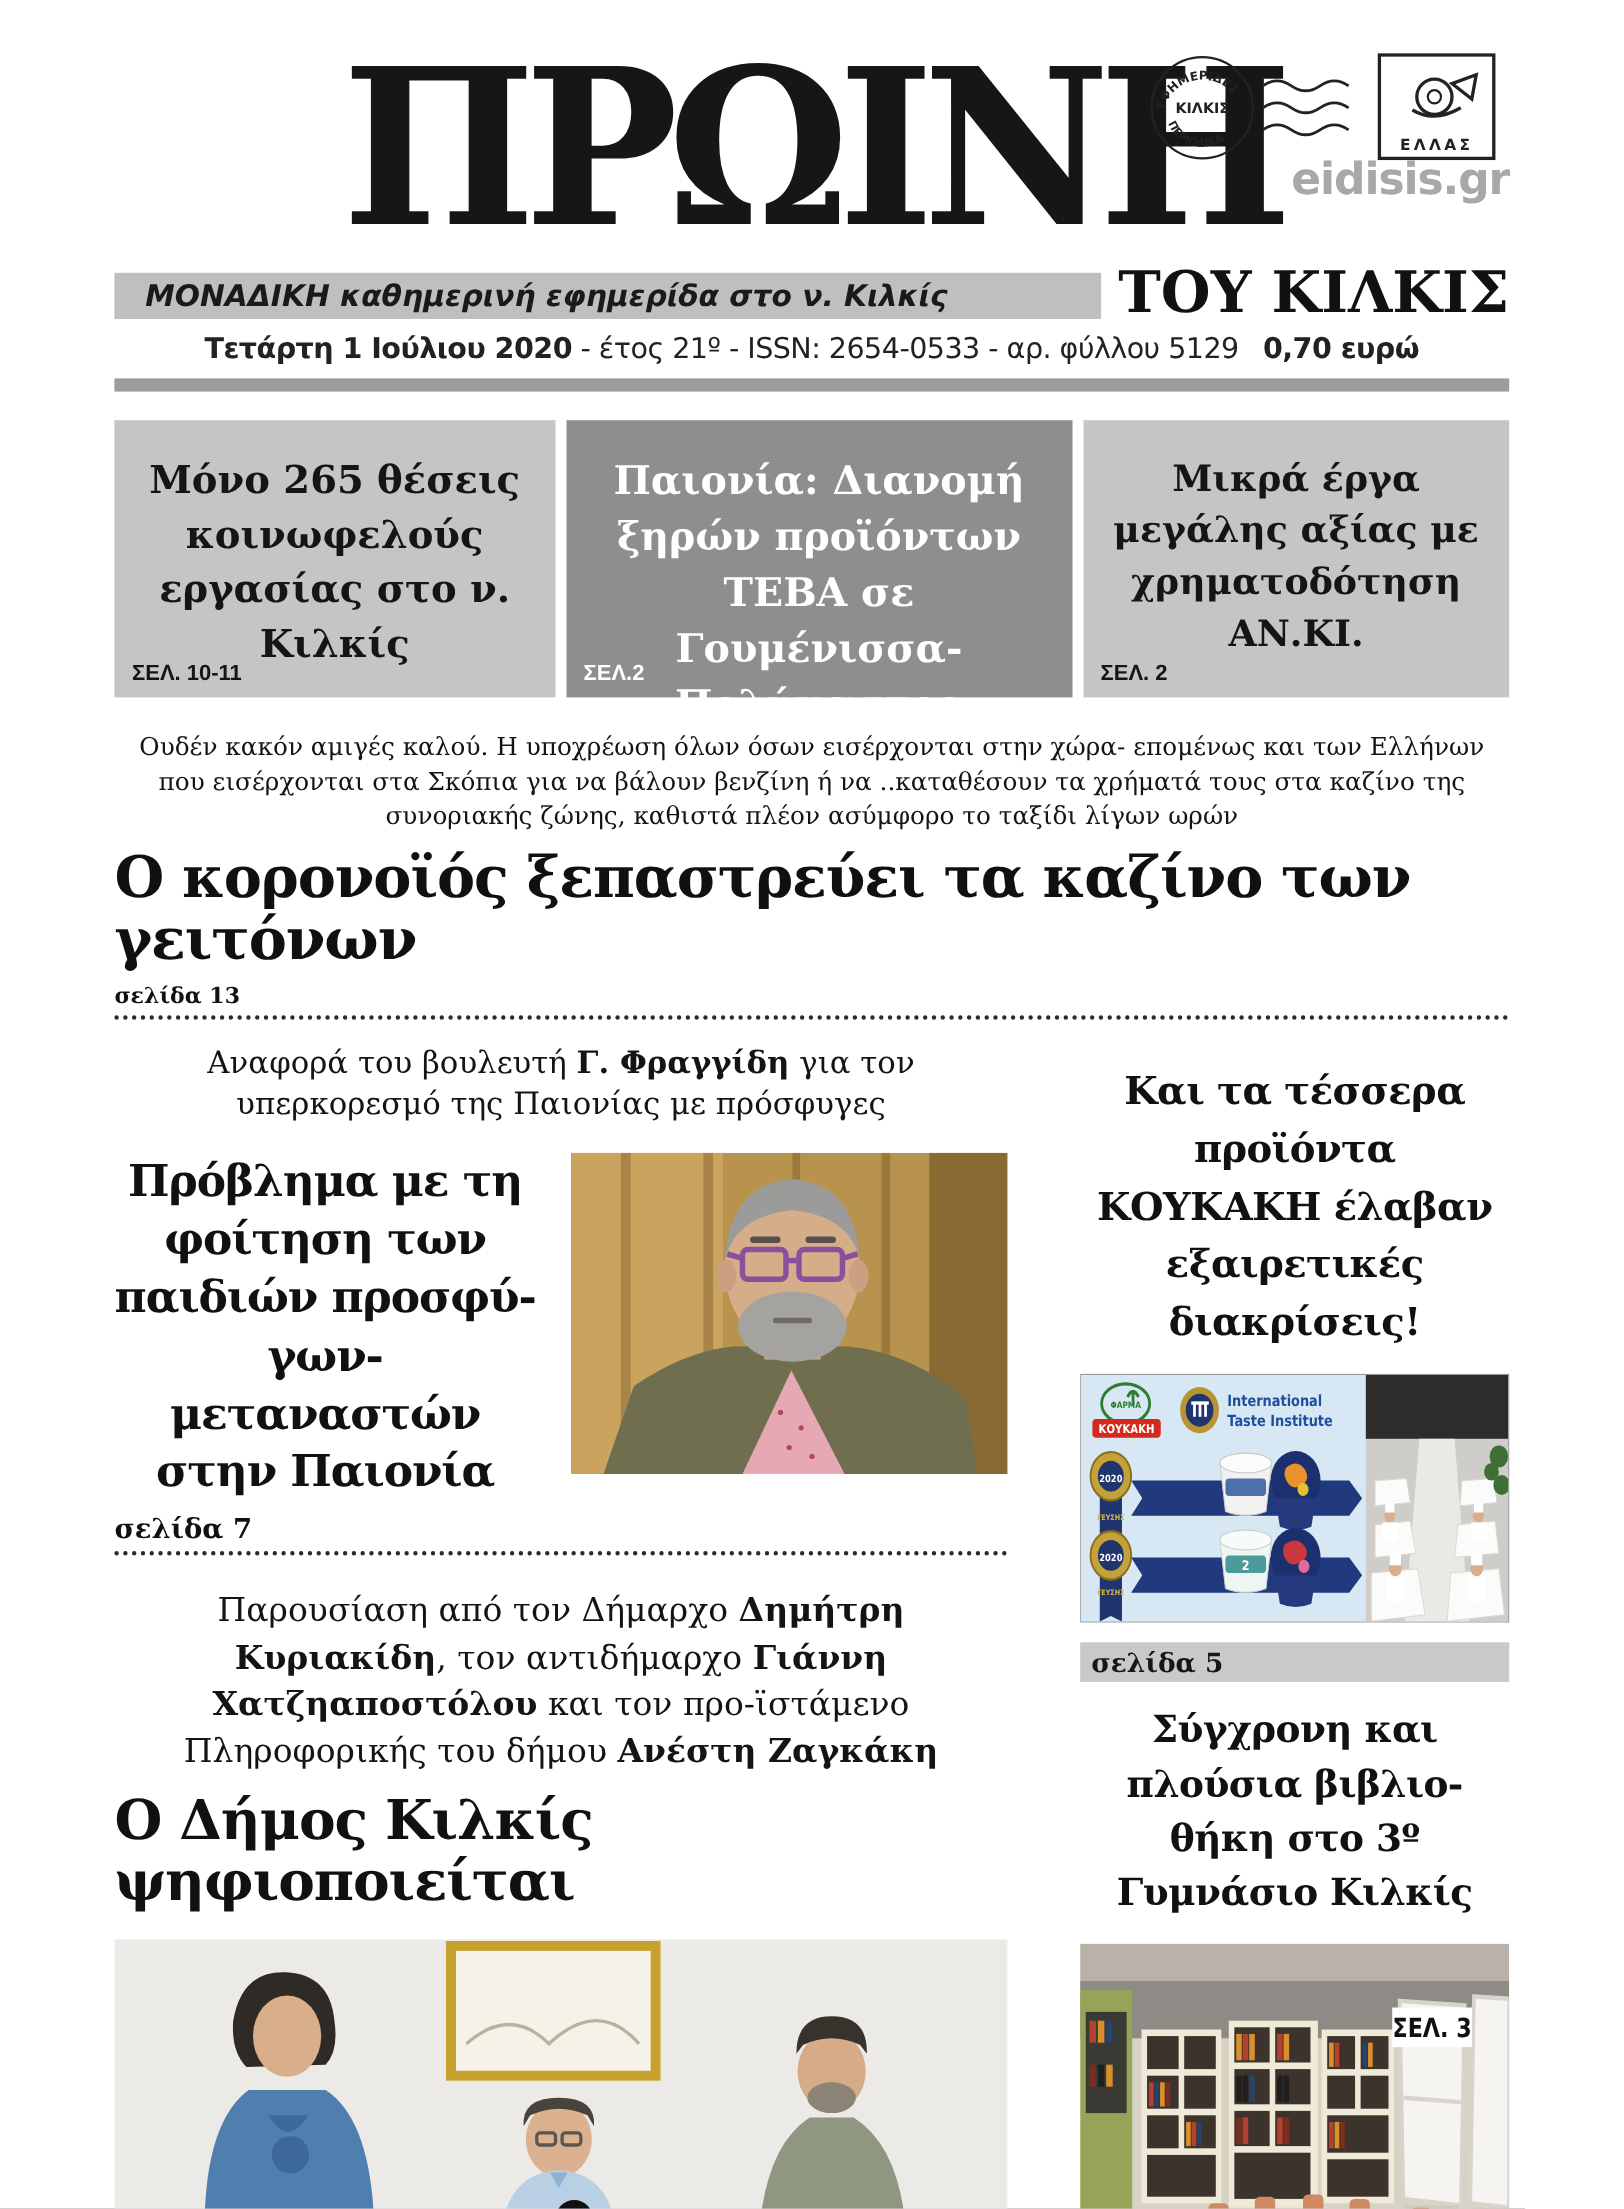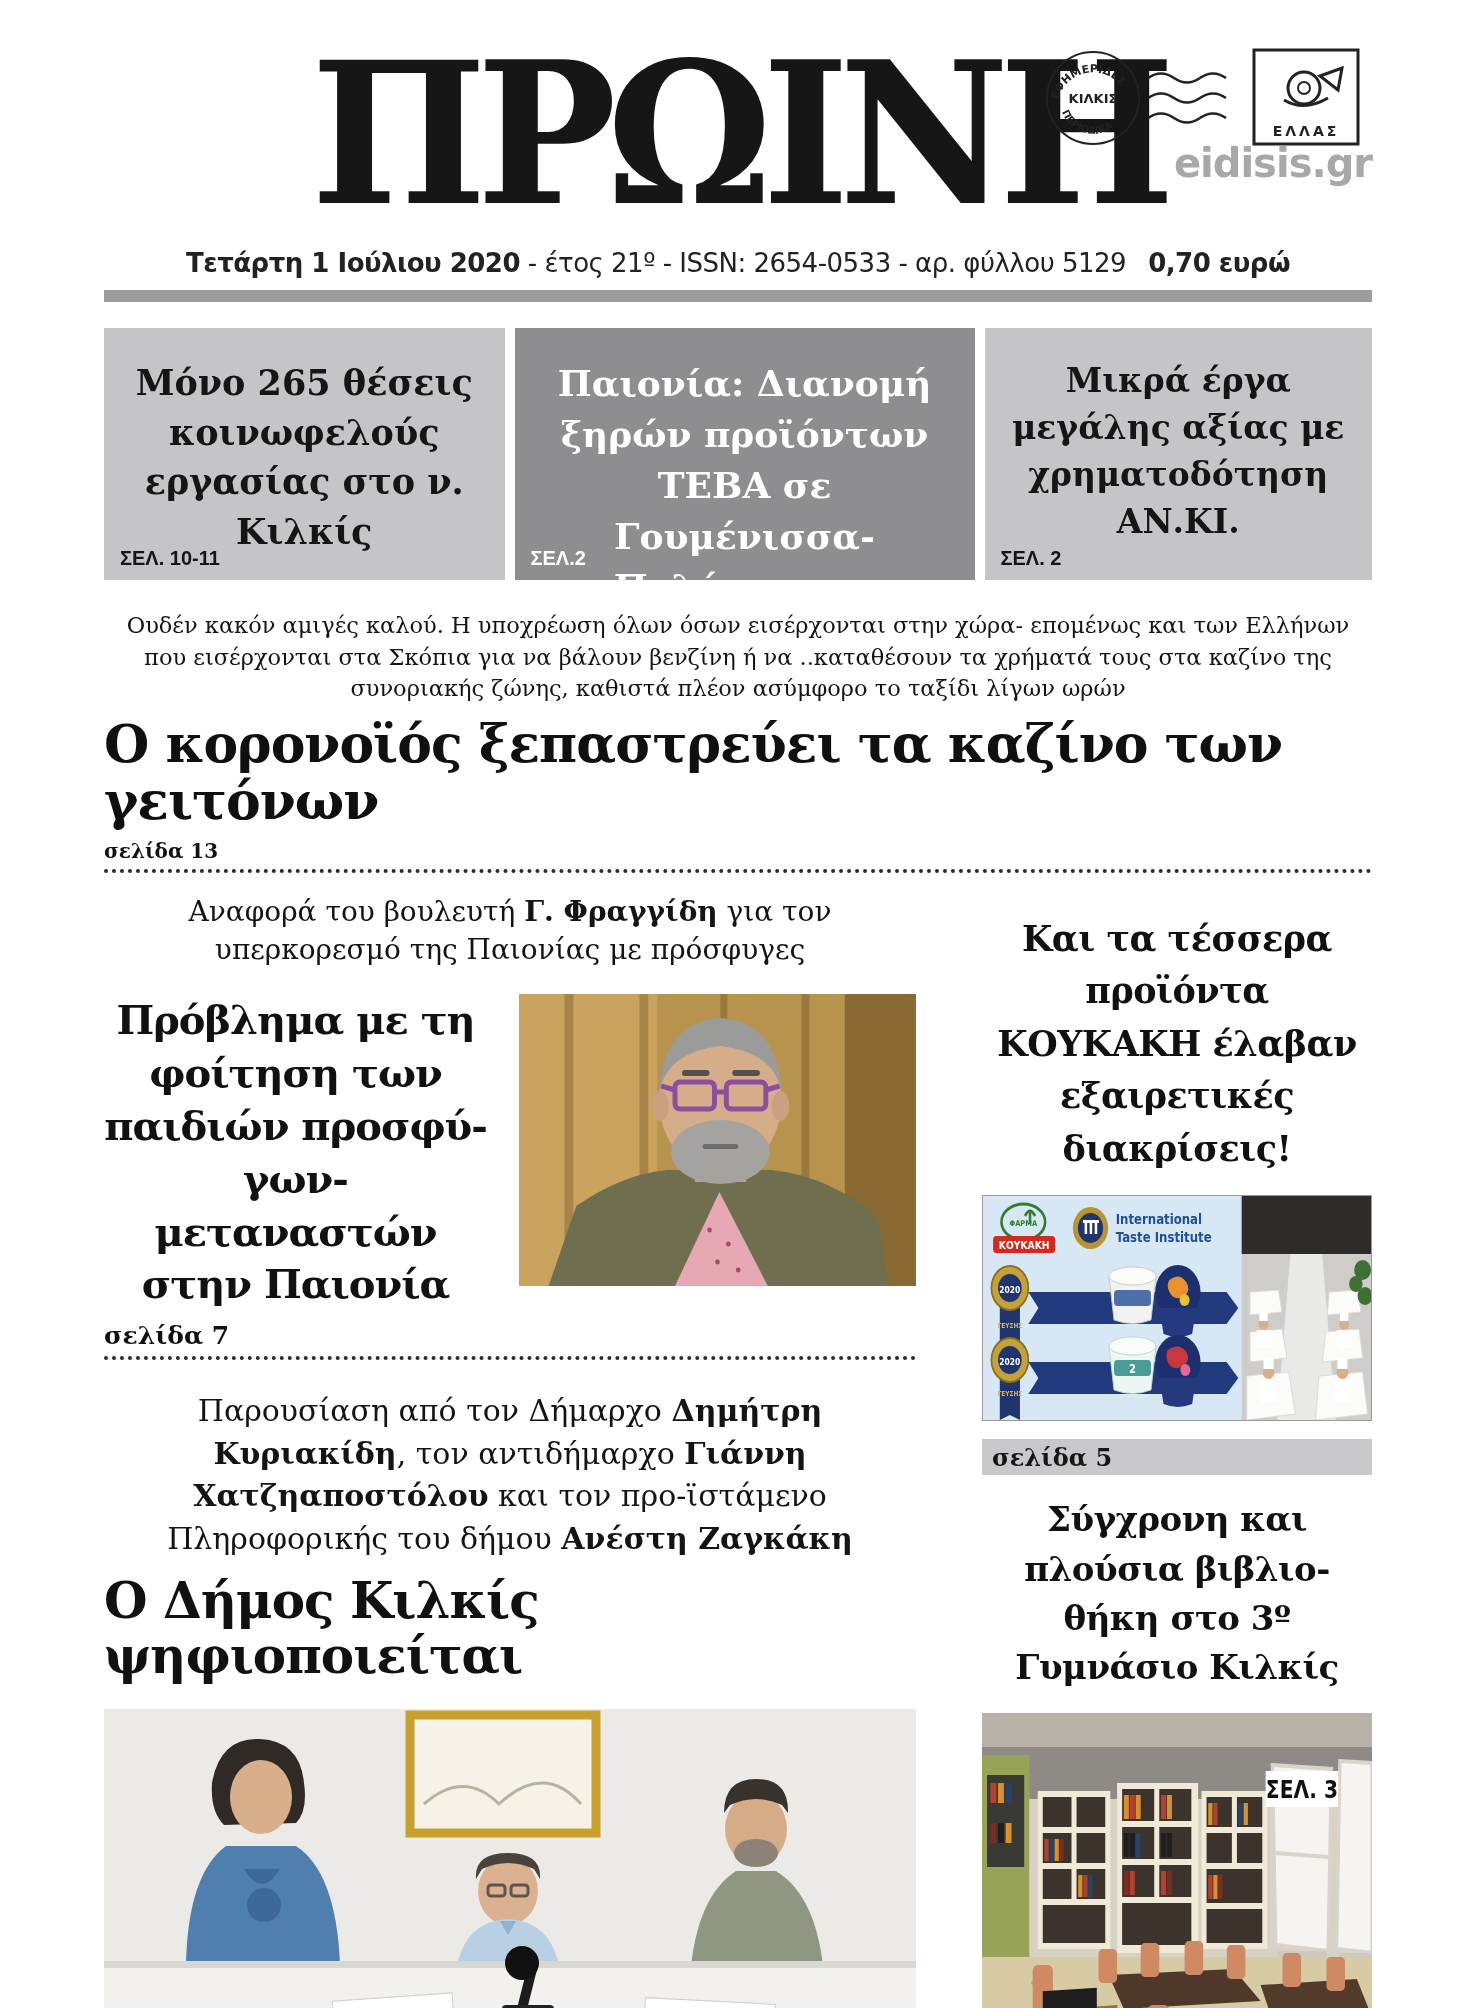--- a/index.html
+++ b/index.html
@@ -134,20 +134,26 @@
           <circle cx="268" cy="50" r="16" fill="none" stroke="#222" stroke-width="3"></circle>
           <circle cx="268" cy="50" r="6" fill="none" stroke="#222" stroke-width="2"></circle>
           <path d="M284,38 l22,-8 l-4,22 z" fill="none" stroke="#222" stroke-width="3"></path>
           <path d="M248,62 q20,12 44,-2" fill="none" stroke="#222" stroke-width="3"></path>
           <text x="270" y="98" font-size="14" font-weight="bold" letter-spacing="3" fill="#222" text-anchor="middle">ΕΛΛΑΣ</text>
         </g>
       </svg>
     </div>
   </header>
 
+  <div class="subtitle-row">
+    <div class="subtitle-bar">
+      <div class="line"><span class="b" style="font-weight:bold">ΜΟΝΑΔΙΚΗ</span><span> καθημερινή εφημερίδα στο ν. Κιλκίς</span></div>
+    </div>
+    <div class="region-title">ΤΟΥ ΚΙΛΚΙΣ</div>
+  </div>
 
   <div class="dateline">
     <span class="b">Τετάρτη 1 Ιούλιου 2020</span><span> - έτος 21º  - ISSN: 2654-0533 -  αρ. φύλλου 5129</span><span class="price">0,70 ευρώ</span>
   </div>
   <div class="thin-rule"></div>
 
   <div class="teasers">
     <article class="teaser light t1">
       <h3>Μόνο 265 θέσεις κοινωφελούς εργασίας στο ν. Κιλκίς</h3>
       <div class="pagetag">ΣΕΛ. 10-11</div>

